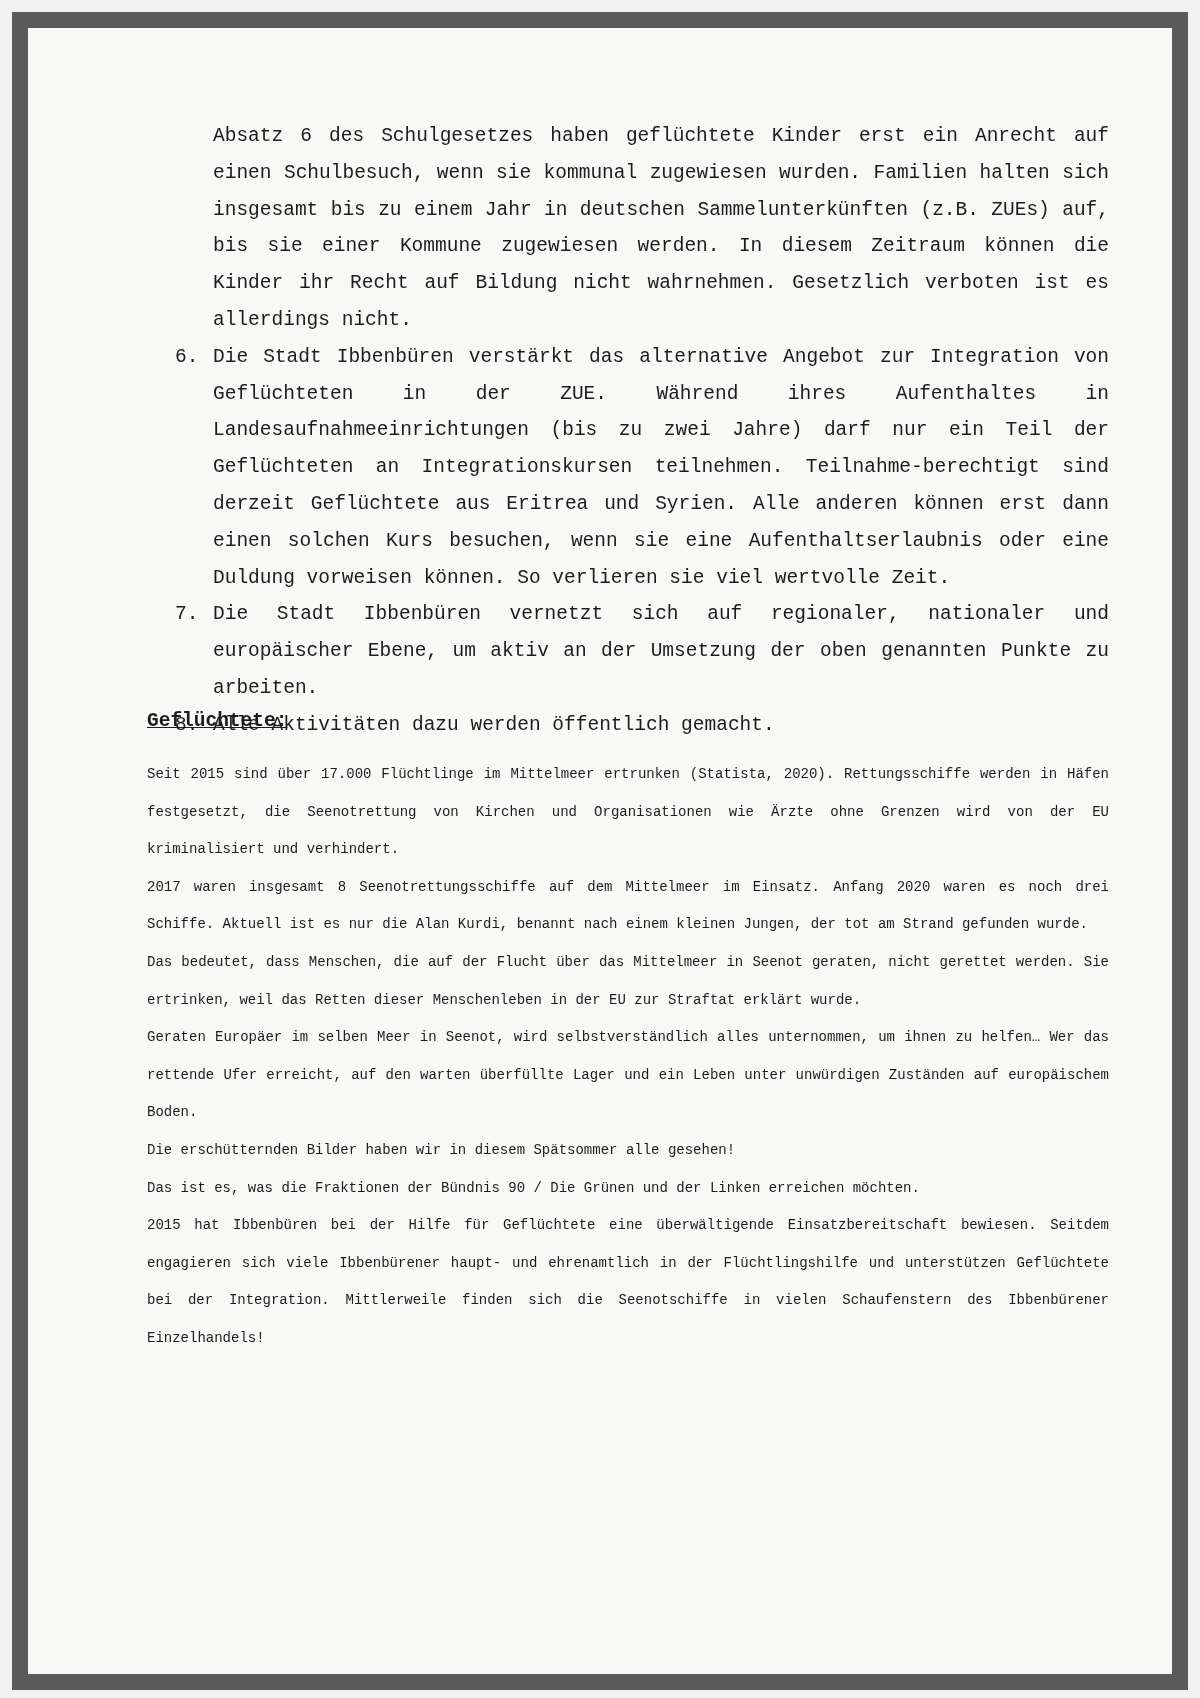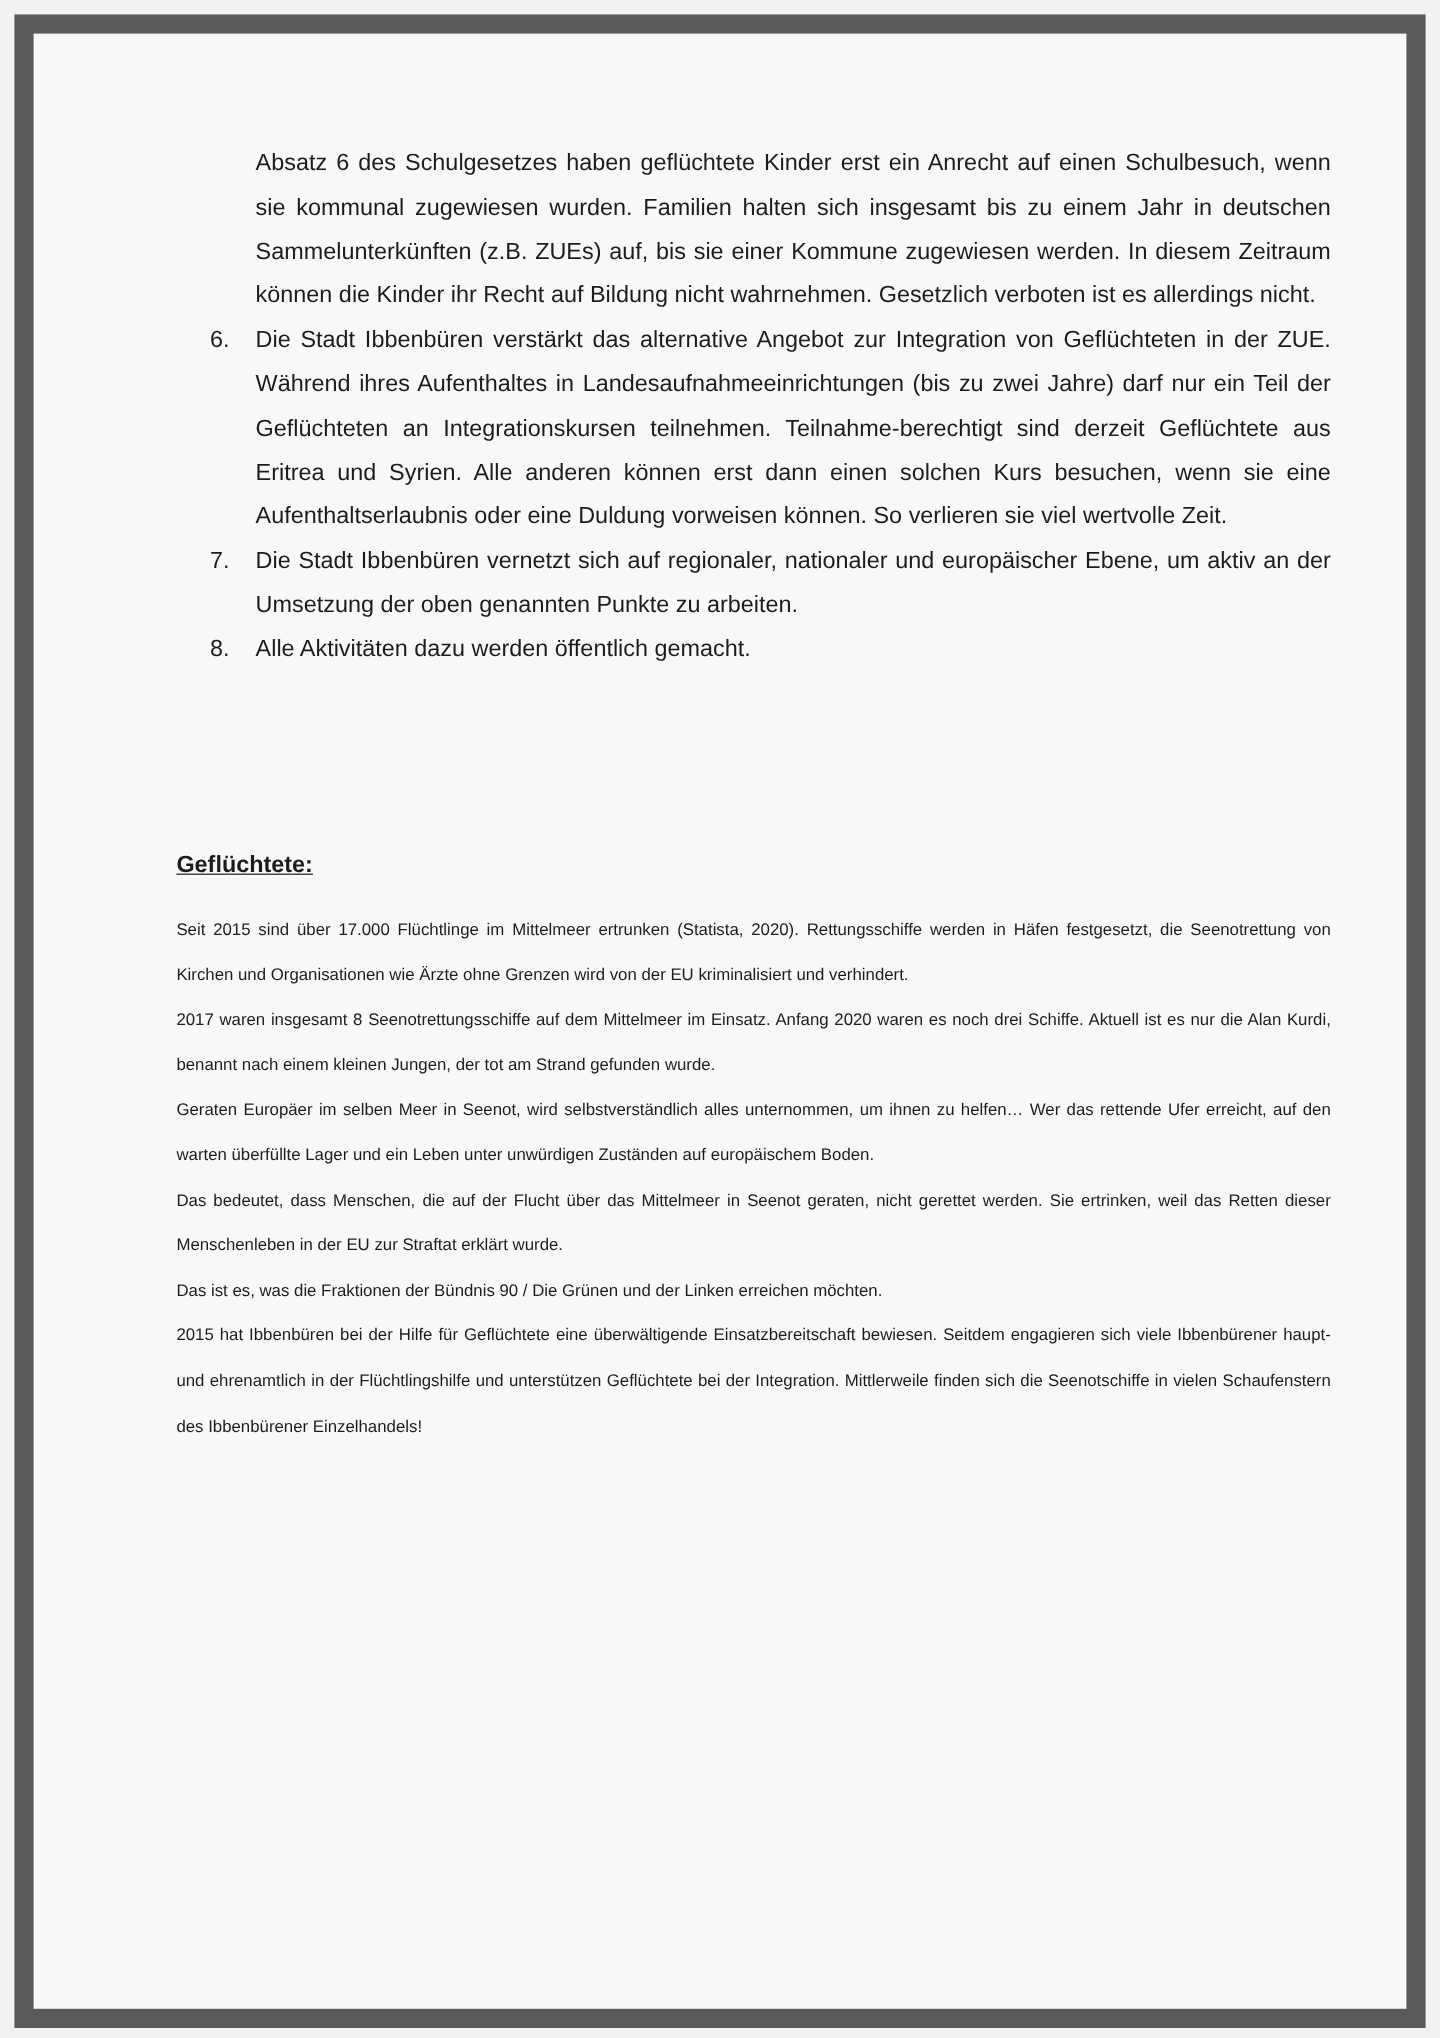--- a/index.html
+++ b/index.html
@@ -10,20 +10,21 @@
     overflow: hidden;
     font-family: "Liberation Sans", sans-serif;
     color: #1c1c1c;
   }
   .frame {
     position: absolute;
     left: 12px; top: 12px;
     width: 1144px; height: 1646px;
     border: 16px solid #5a5a5a;
     background: #f8f8f7;
+    font-family: Liberation Mono, monospace;
   }
   .page {
     position: absolute;
     left: 0; top: 0; right: 0; bottom: 0;
   }
   .list-cont {
     position: absolute;
     left: 185px;
     width: 896px;
     top: 90px;
@@ -89,20 +90,21 @@
           <span>Alle Aktivitäten dazu werden öffentlich gemacht.</span>
         </li>
       </ol>
     </div>
 
     <h2 class="heading">Geflüchtete:</h2>
 
     <div class="body-text">
       <p>Seit 2015 sind über 17.000 Flüchtlinge im Mittelmeer ertrunken (Statista, 2020). Rettungsschiffe werden in Häfen festgesetzt, die Seenotrettung von Kirchen und Organisationen wie Ärzte ohne Grenzen wird von der EU kriminalisiert und verhindert.</p>
       <p>2017 waren insgesamt 8 Seenotrettungsschiffe auf dem Mittelmeer im Einsatz. Anfang 2020 waren es noch drei Schiffe. Aktuell ist es nur die Alan Kurdi, benannt nach einem kleinen Jungen, der tot am Strand gefunden wurde.</p>
+      <p>Das bedeutet, dass Menschen, die auf der Flucht über das Mittelmeer in Seenot geraten, nicht gerettet werden. Sie ertrinken, weil das Retten dieser Menschenleben in der EU zur Straftat erklärt wurde.</p>
       <p>Geraten Europäer im selben Meer in Seenot, wird selbstverständlich alles unternommen, um ihnen zu helfen… Wer das rettende Ufer erreicht, auf den warten überfüllte Lager und ein Leben unter unwürdigen Zuständen auf europäischem Boden.</p>
-      <p>Das bedeutet, dass Menschen, die auf der Flucht über das Mittelmeer in Seenot geraten, nicht gerettet werden. Sie ertrinken, weil das Retten dieser Menschenleben in der EU zur Straftat erklärt wurde.</p>
+      <p>Die erschütternden Bilder haben wir in diesem Spätsommer alle gesehen!</p>
       <p>Das ist es, was die Fraktionen der Bündnis 90 / Die Grünen und der Linken erreichen möchten.</p>
       <p>2015 hat Ibbenbüren bei der Hilfe für Geflüchtete eine überwältigende Einsatzbereitschaft bewiesen. Seitdem engagieren sich viele Ibbenbürener haupt- und ehrenamtlich in der Flüchtlingshilfe und unterstützen Geflüchtete bei der Integration. Mittlerweile finden sich die Seenotschiffe in vielen Schaufenstern des Ibbenbürener Einzelhandels!</p>
     </div>
 
   </div>
 </div>
 
 </body></html>

